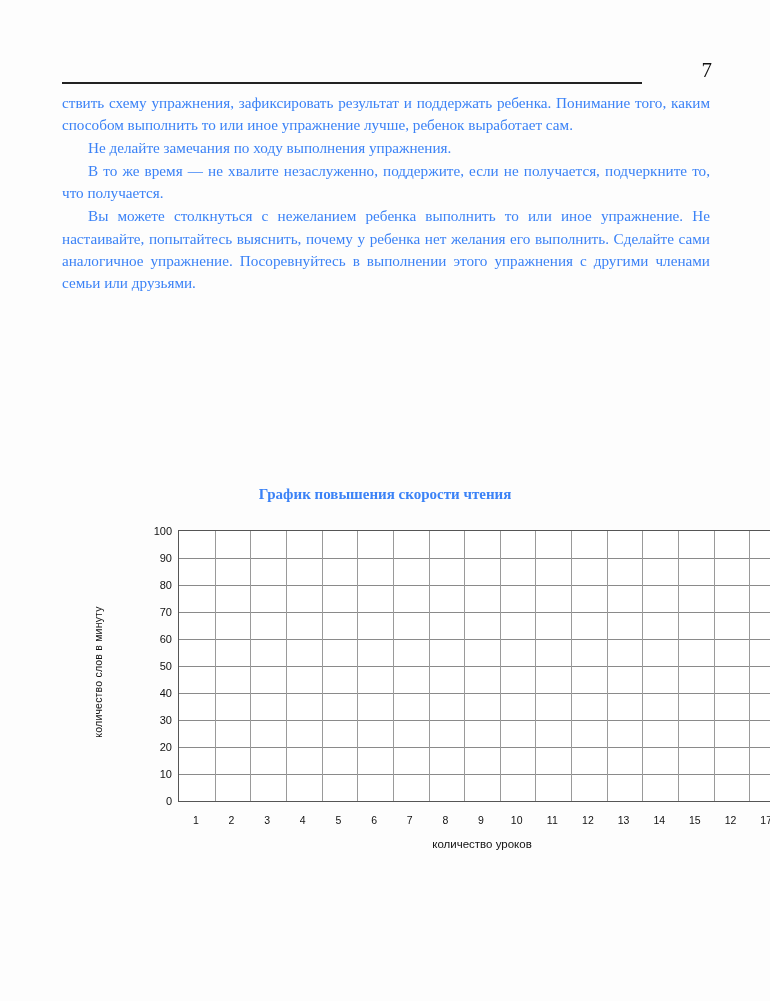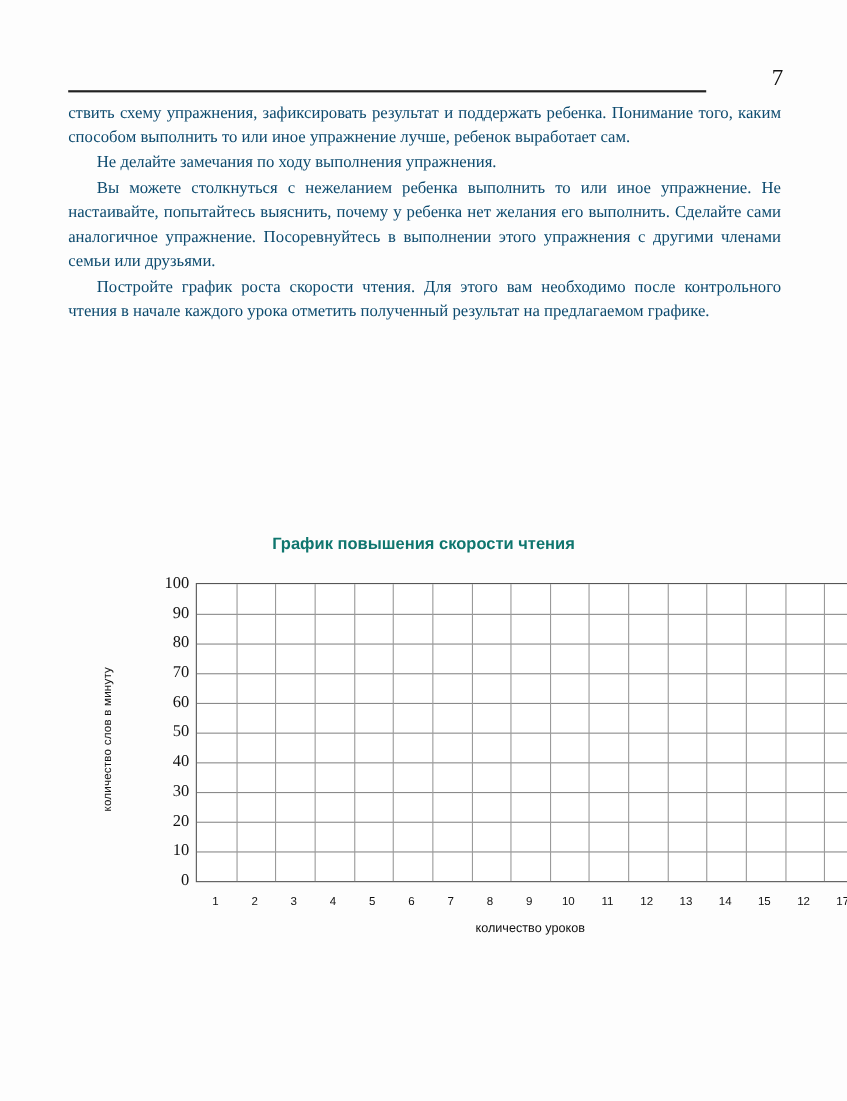--- a/index.html
+++ b/index.html
@@ -40,38 +40,38 @@
     background: #222;
   }
   .body-text {
     position: absolute;
     left: 62px;
     top: 92px;
     width: 648px;
     font-size: 15.2px;
     line-height: 1.47;
     text-align: justify;
-    color: #0c4a6e;
+    color: #3b82f6;
   }
   .body-text p {
     margin: 0 0 0.5px 0;
   }
   .body-text p.ind {
     text-indent: 26px;
   }
   .chart-title {
     position: absolute;
     left: 0;
     top: 486px;
     width: 770px;
     text-align: center;
-    font-family: Liberation Sans, sans-serif;
+    font-family: Liberation Serif, serif;
     font-weight: bold;
     font-size: 15px;
-    color: #0f766e;
+    color: #3b82f6;
   }
   .chart-wrap {
     position: absolute;
     left: 62px;
     top: 520px;
     width: 660px;
     height: 350px;
   }
   .plot {
     position: absolute;
@@ -95,22 +95,22 @@
     top: 0;
     width: 1px;
     height: 100%;
     background: #9a9a9a;
   }
   .ytick {
     position: absolute;
     right: 0;
     width: 28px;
     text-align: right;
-    font-family: Liberation Serif, serif;
-    font-size: 15px;
+    font-family: Liberation Sans, sans-serif;
+    font-size: 11px;
     color: #111;
     transform: translateY(-50%);
   }
   .ytick-col {
     position: absolute;
     left: 78px;
     top: 10px;
     width: 32px;
     height: 272px;
   }
@@ -159,22 +159,22 @@
 <body>
 
 <div class="page">
 
   <div class="page-number">7</div>
   <div class="header-rule"></div>
 
   <div class="body-text">
     <p class="">ствить схему упражнения, зафиксировать результат и поддержать ребенка. Понимание того, каким способом выполнить то или иное упражнение лучше, ребенок выработает сам.</p>
     <p class="ind">Не делайте замечания по ходу выполнения упражнения.</p>
+    <p class="ind">В то же время — не хвалите незаслуженно, поддержите, если не получается, подчеркните то, что получается.</p>
     <p class="ind">Вы можете столкнуться с нежеланием ребенка выполнить то или иное упражнение. Не настаивайте, попытайтесь выяснить, почему у ребенка нет желания его выполнить. Сделайте сами аналогичное упражнение. Посоревнуйтесь в выполнении этого упражнения с другими членами семьи или друзьями.</p>
-    <p class="ind">Постройте график роста скорости чтения. Для этого вам необходимо после контрольного чтения в начале каждого урока отметить полученный результат на предлагаемом графике.</p>
   </div>
 
   <div class="chart-title">График повышения скорости чтения</div>
 
   <div class="chart-wrap">
     <div class="ylabel">количество слов в минуту</div>
     <div class="ytick-col">
         <div class="ytick" style="top: 1px;">100</div>
         <div class="ytick" style="top: 28px;">90</div>
         <div class="ytick" style="top: 55px;">80</div>

